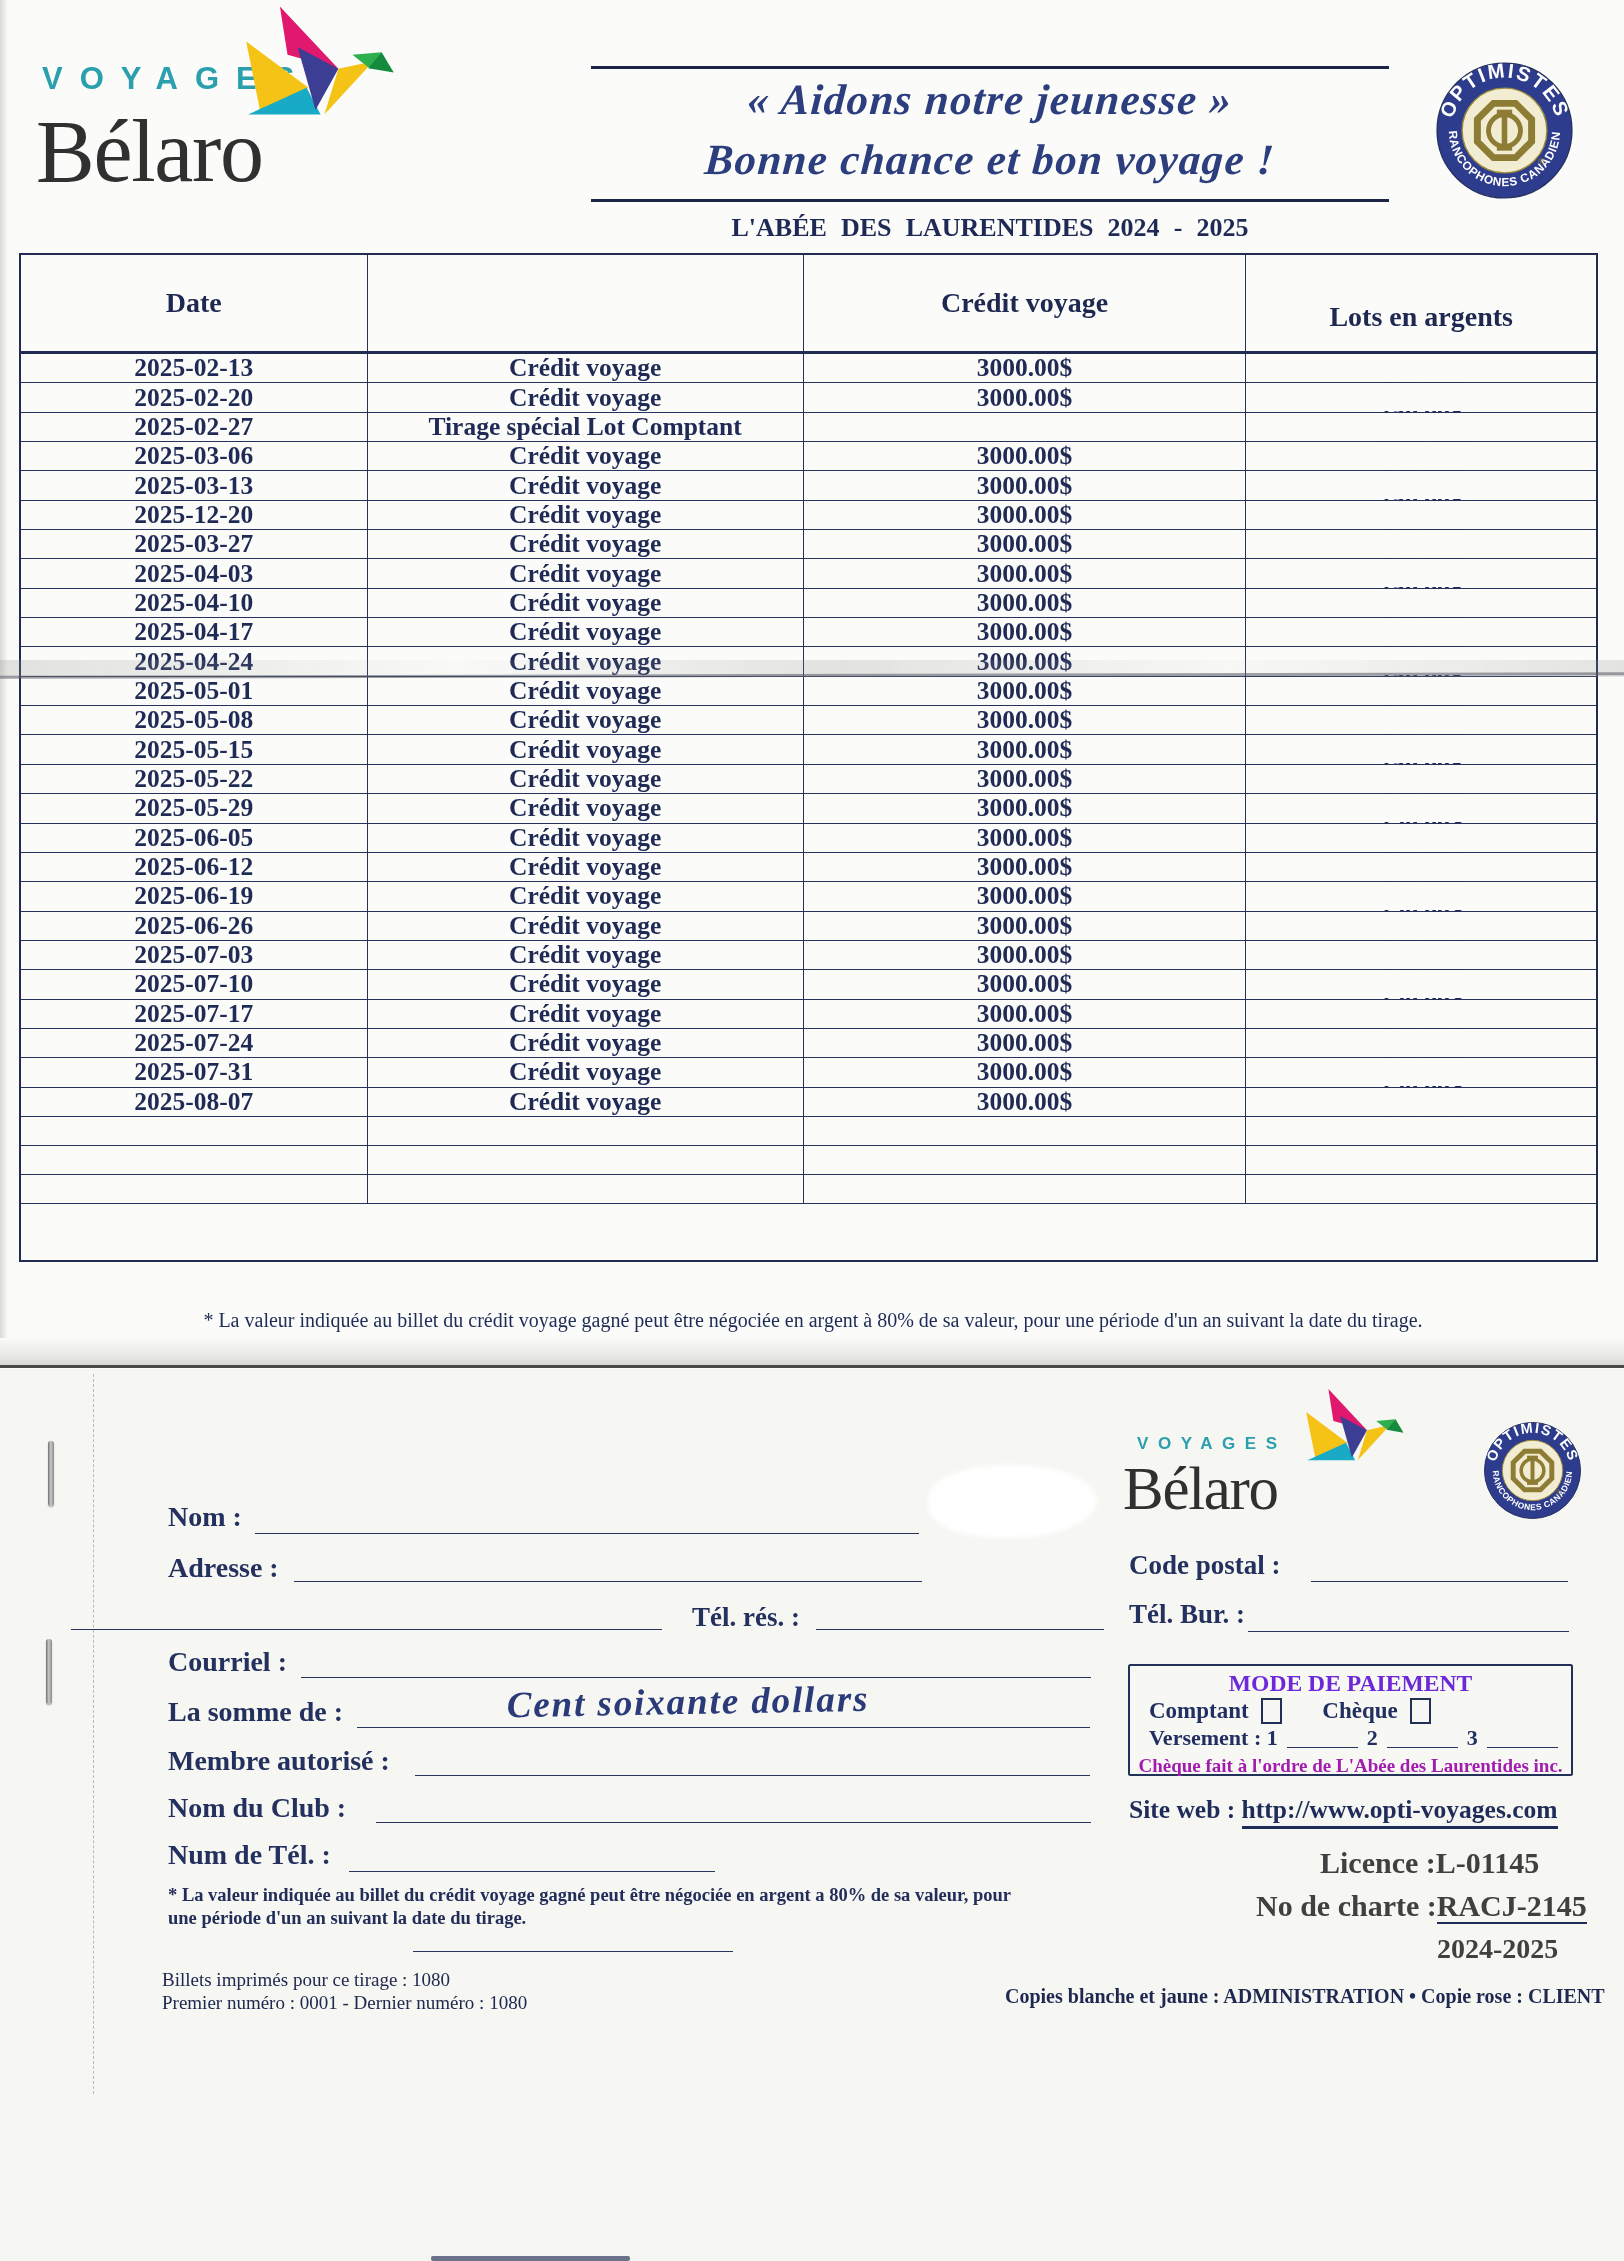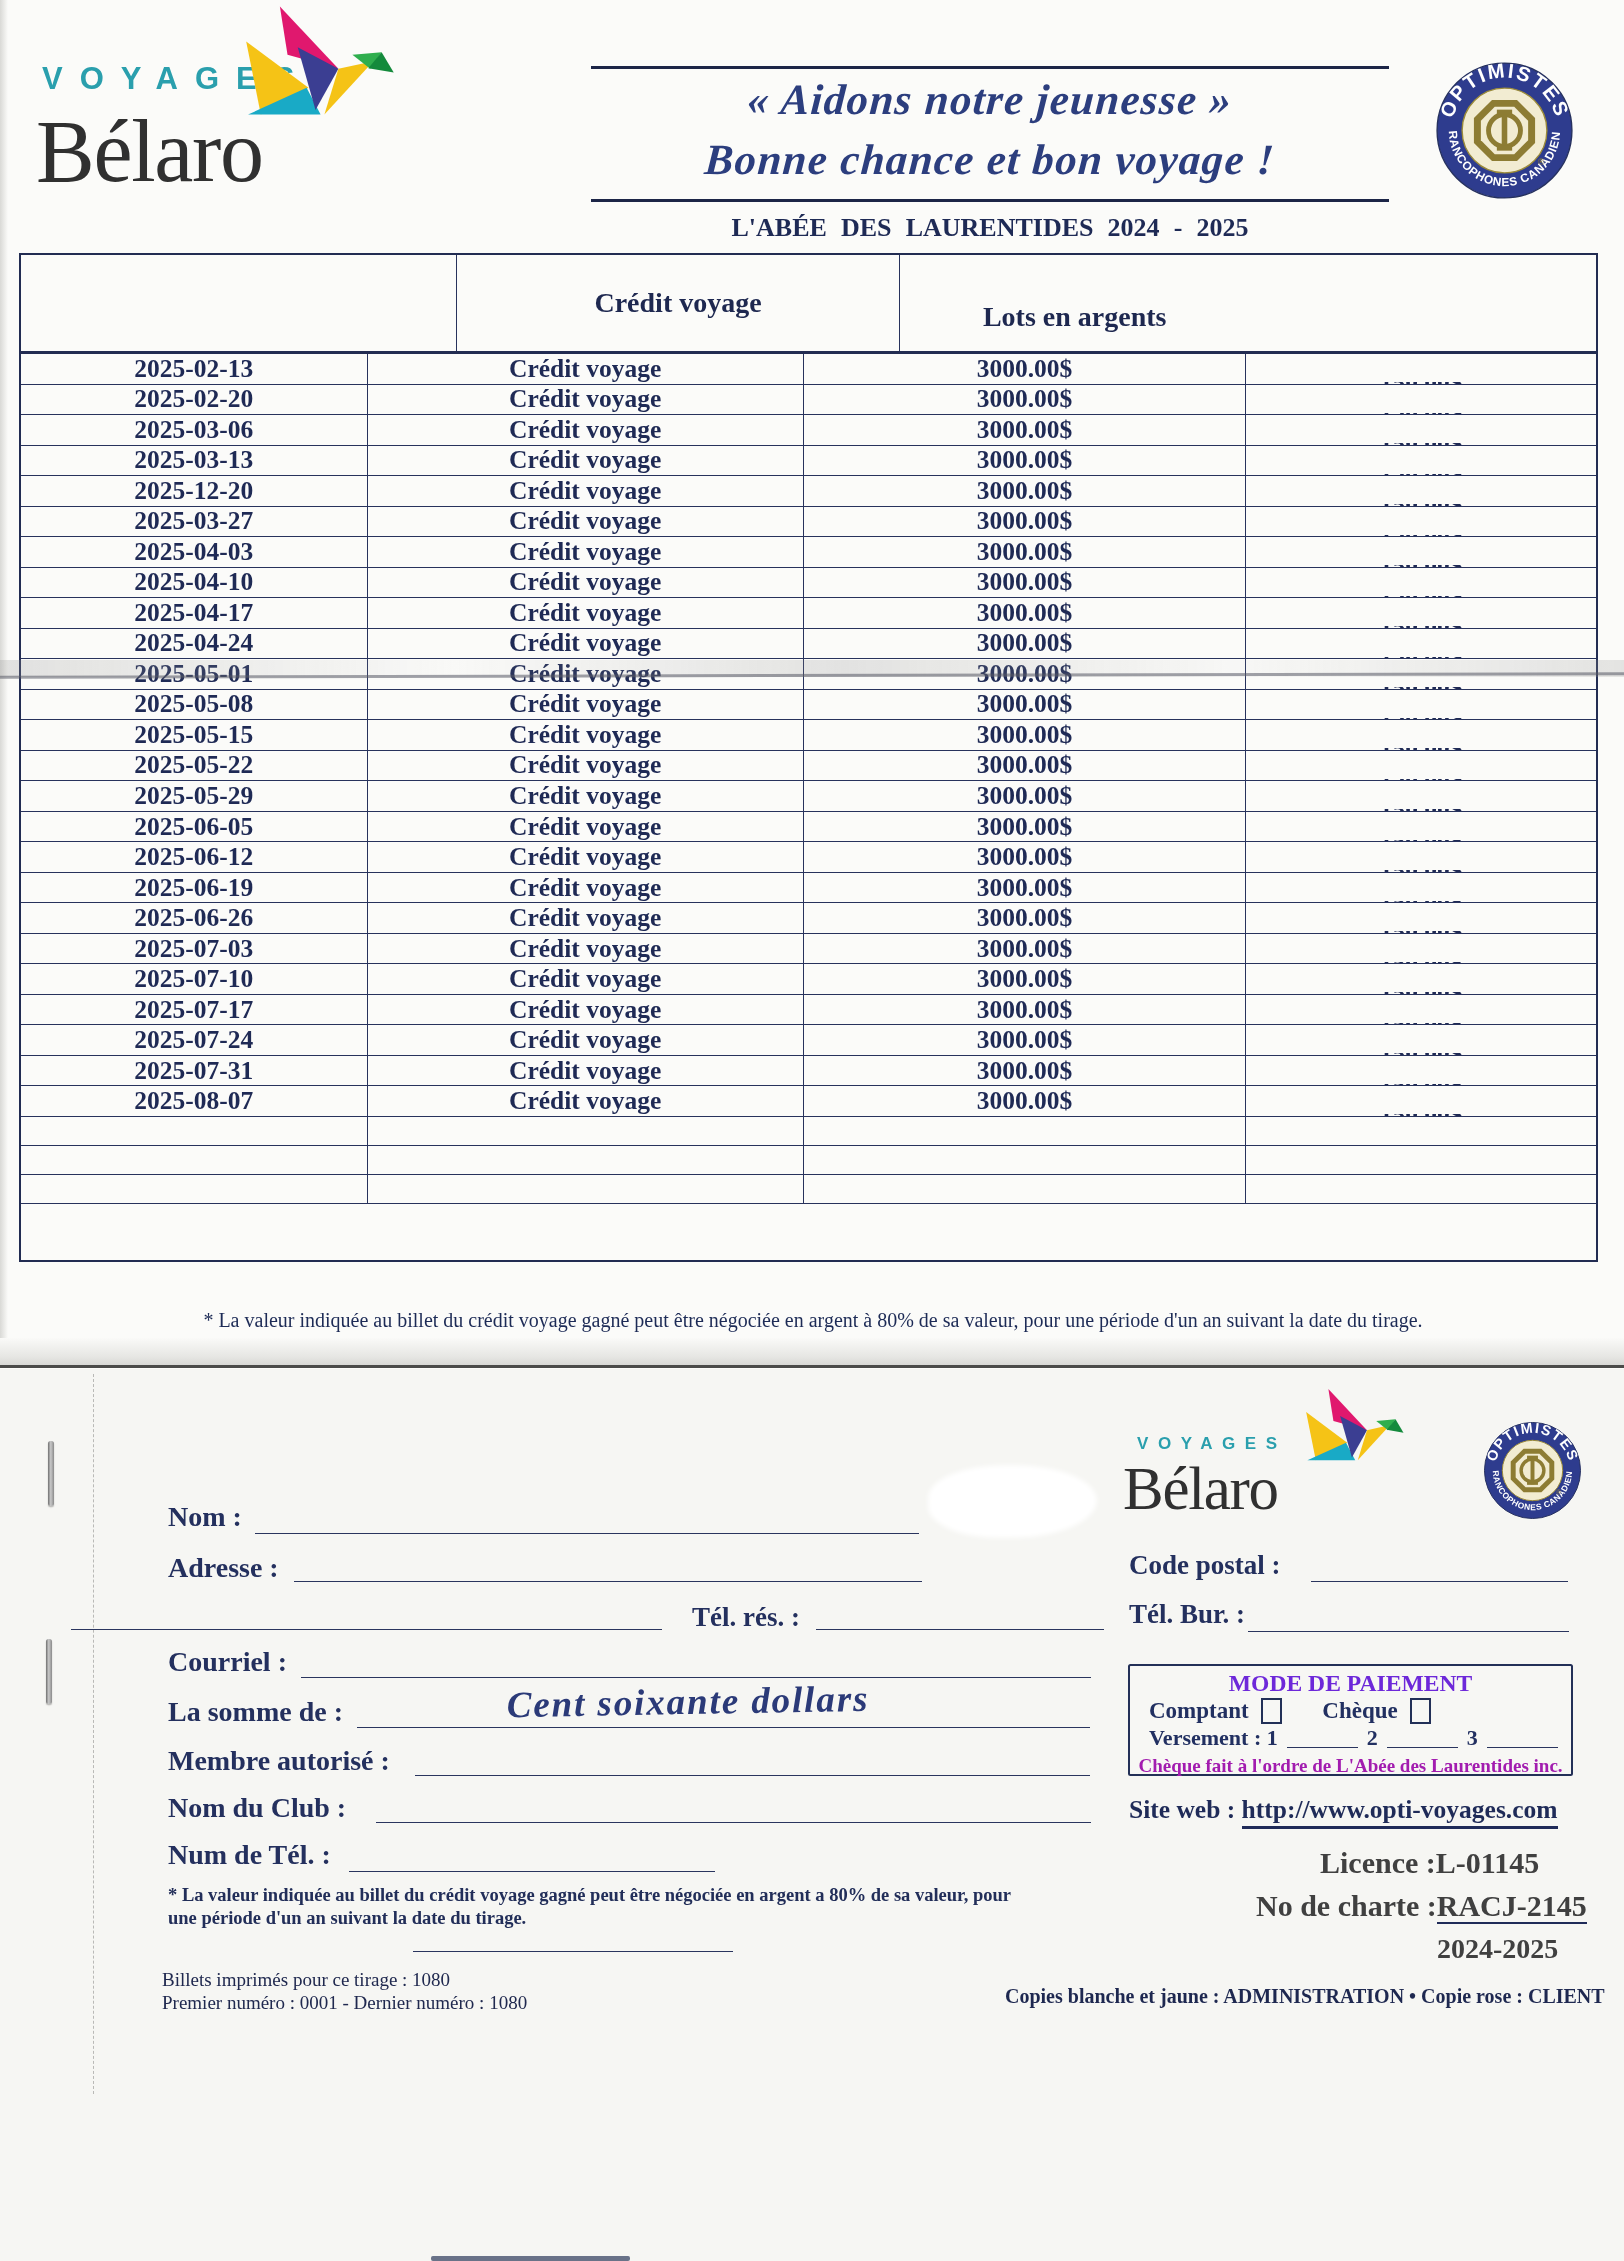--- a/index.html
+++ b/index.html
@@ -131,36 +131,43 @@
     <div class="abs slogan slogan-2">Bonne chance et bon voyage !</div>
     <div class="abs rule" style="top:199px"></div>
     <div class="abs doc-title">L'ABÉE DES LAURENTIDES 2024 - 2025</div>
 
     <svg class="abs" style="left:1435px;top:61px" width="139" height="139" viewBox="0 0 218 218">
         <use href="#badge"></use>
       </svg>
 
     <div class="abs table">
       <div class="thead">
+        <div class="c c1">Date</div>
         <div class="c c2"></div>
         <div class="c c3">Crédit voyage</div>
         <div class="c c4">Lots en argents</div>
       </div>
       <div style="display:flex;flex-direction:column;flex:1 1 auto;min-height:0">
           <div class="trow">
             <div class="c c1">2025-02-13</div>
             <div class="c c2">Crédit voyage</div>
             <div class="c c3">3000.00$</div>
             <div class="c c4">150.00$</div>
           </div>
           <div class="trow">
             <div class="c c1">2025-02-20</div>
             <div class="c c2">Crédit voyage</div>
             <div class="c c3">3000.00$</div>
             <div class="c c4">150.00$</div>
+          </div>
+          <div class="trow">
+            <div class="c c1">2025-02-27</div>
+            <div class="c c2">Tirage spécial Lot Comptant</div>
+            <div class="c c3"></div>
+            <div class="c c4">5000.00$</div>
           </div>
           <div class="trow">
             <div class="c c1">2025-03-06</div>
             <div class="c c2">Crédit voyage</div>
             <div class="c c3">3000.00$</div>
             <div class="c c4">150.00$</div>
           </div>
           <div class="trow">
             <div class="c c1">2025-03-13</div>
             <div class="c c2">Crédit voyage</div>

